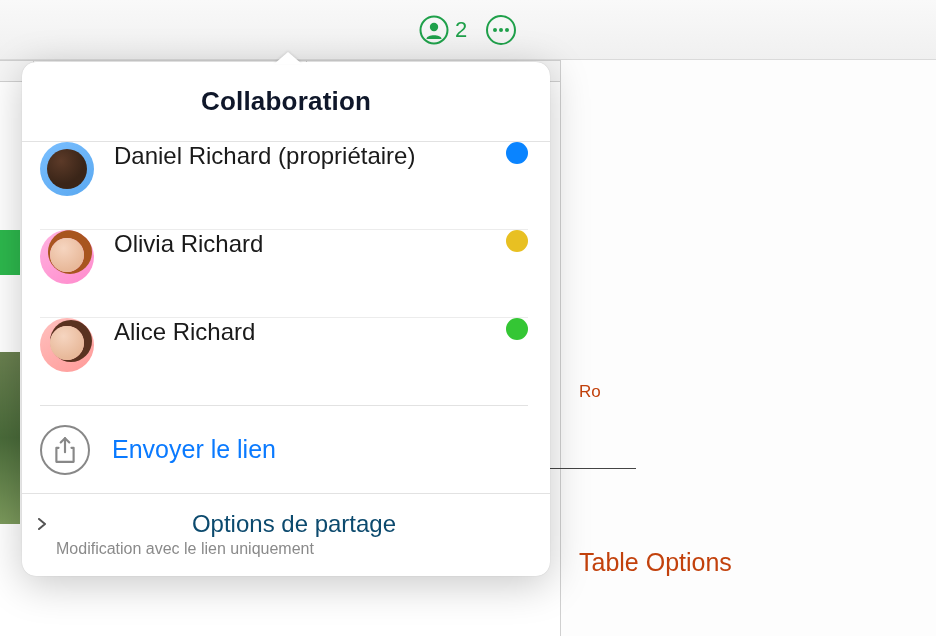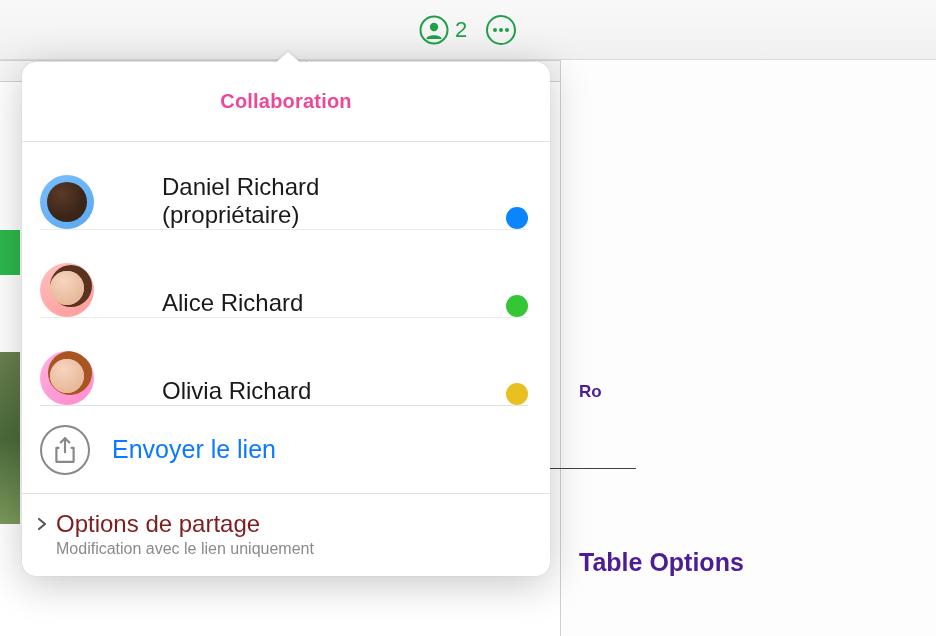--- a/index.html
+++ b/index.html
@@ -74,22 +74,21 @@
       width: 376px;
       height: 576px;
       background: #fdfdfd;
       border-left: 1px solid #d0d0d0;
       padding: 14px 18px;
       font-size: 17px;
       color: #333;
     }
     .right-panel-line {
       padding: 8px 0;
-      color: #4c1d95;
-      font-weight: bold;
+      color: #c2410c;
     }
     .popover-container {
       position: absolute;
       top: 62px;
       left: 22px;
       z-index: 10;
     }
     .popover-arrow {
       position: absolute;
       top: -10px;
@@ -110,42 +109,41 @@
       overflow: hidden;
     }
     .popover-header {
       height: 80px;
       display: flex;
       align-items: center;
       justify-content: center;
       border-bottom: 1px solid #e2e2e2;
     }
     .popover-title {
-      font-size: 20px;
+      font-size: 26px;
       font-weight: 600;
-      color: #ec4899;
+      color: #0f172a;
       letter-spacing: 0.2px;
     }
     .participant-list {
       list-style: none;
     }
     .participant {
       display: flex;
       align-items: center;
       height: 88px;
       padding: 0 22px 0 18px;
       cursor: pointer;
     }
     .participant-inner {
       display: flex;
-      align-items: flex-end;
+      align-items: flex-start;
       width: 100%;
       height: 100%;
       border-bottom: 1px solid #ececec;
-      gap: 48px;
     }
     .participant:last-child .participant-inner {
       border-bottom: 1px solid #e2e2e2;
     }
     .avatar {
       width: 54px;
       height: 54px;
       border-radius: 50%;
       flex-shrink: 0;
       margin-right: 20px;
@@ -240,23 +238,24 @@
     }
     .options-chevron {
       position: absolute;
       left: 14px;
       top: 24px;
       width: 12px;
       height: 12px;
     }
     .options-title {
       font-size: 24px;
-      color: #7f1d1d;
+      color: #0c4a6e;
       font-weight: 400;
       margin-bottom: 2px;
+      text-align: center;
     }
     .options-subtitle {
       font-size: 16px;
       color: #8a8a8a;
       font-weight: 400;
     }
     .callout-line {
       position: absolute;
       top: 468px;
       left: 336px;
@@ -335,30 +334,30 @@
     <ul class="participant-list">
       <li class="participant">
         <div class="participant-inner">
           <div class="avatar avatar-1"></div>
           <div class="participant-name">Daniel Richard (propriétaire)</div>
           <div class="status-dot" style="background:#0a84ff"></div>
         </div>
       </li>
       <li class="participant">
         <div class="participant-inner">
-          <div class="avatar avatar-2"></div>
-          <div class="participant-name">Alice Richard</div>
-          <div class="status-dot" style="background:#34c634"></div>
+          <div class="avatar avatar-3"></div>
+          <div class="participant-name">Olivia Richard</div>
+          <div class="status-dot" style="background:#e8c022"></div>
         </div>
       </li>
       <li class="participant">
         <div class="participant-inner">
-          <div class="avatar avatar-3"></div>
-          <div class="participant-name">Olivia Richard</div>
-          <div class="status-dot" style="background:#e8c022"></div>
+          <div class="avatar avatar-2"></div>
+          <div class="participant-name">Alice Richard</div>
+          <div class="status-dot" style="background:#34c634"></div>
         </div>
       </li>
     </ul>
 
     <div class="action-row">
       <div class="share-icon-circle">
         <svg class="share-icon-svg" viewBox="0 0 24 26">
           <path d="M12 2 L12 15" stroke="#888" stroke-width="2" fill="none" stroke-linecap="round"></path>
           <path d="M8 6 L12 2 L16 6" stroke="#888" stroke-width="2" fill="none" stroke-linecap="round" stroke-linejoin="round"></path>
           <path d="M6 11 L4 11 L4 24 L20 24 L20 11 L18 11" stroke="#888" stroke-width="2" fill="none" stroke-linecap="round" stroke-linejoin="round"></path>

